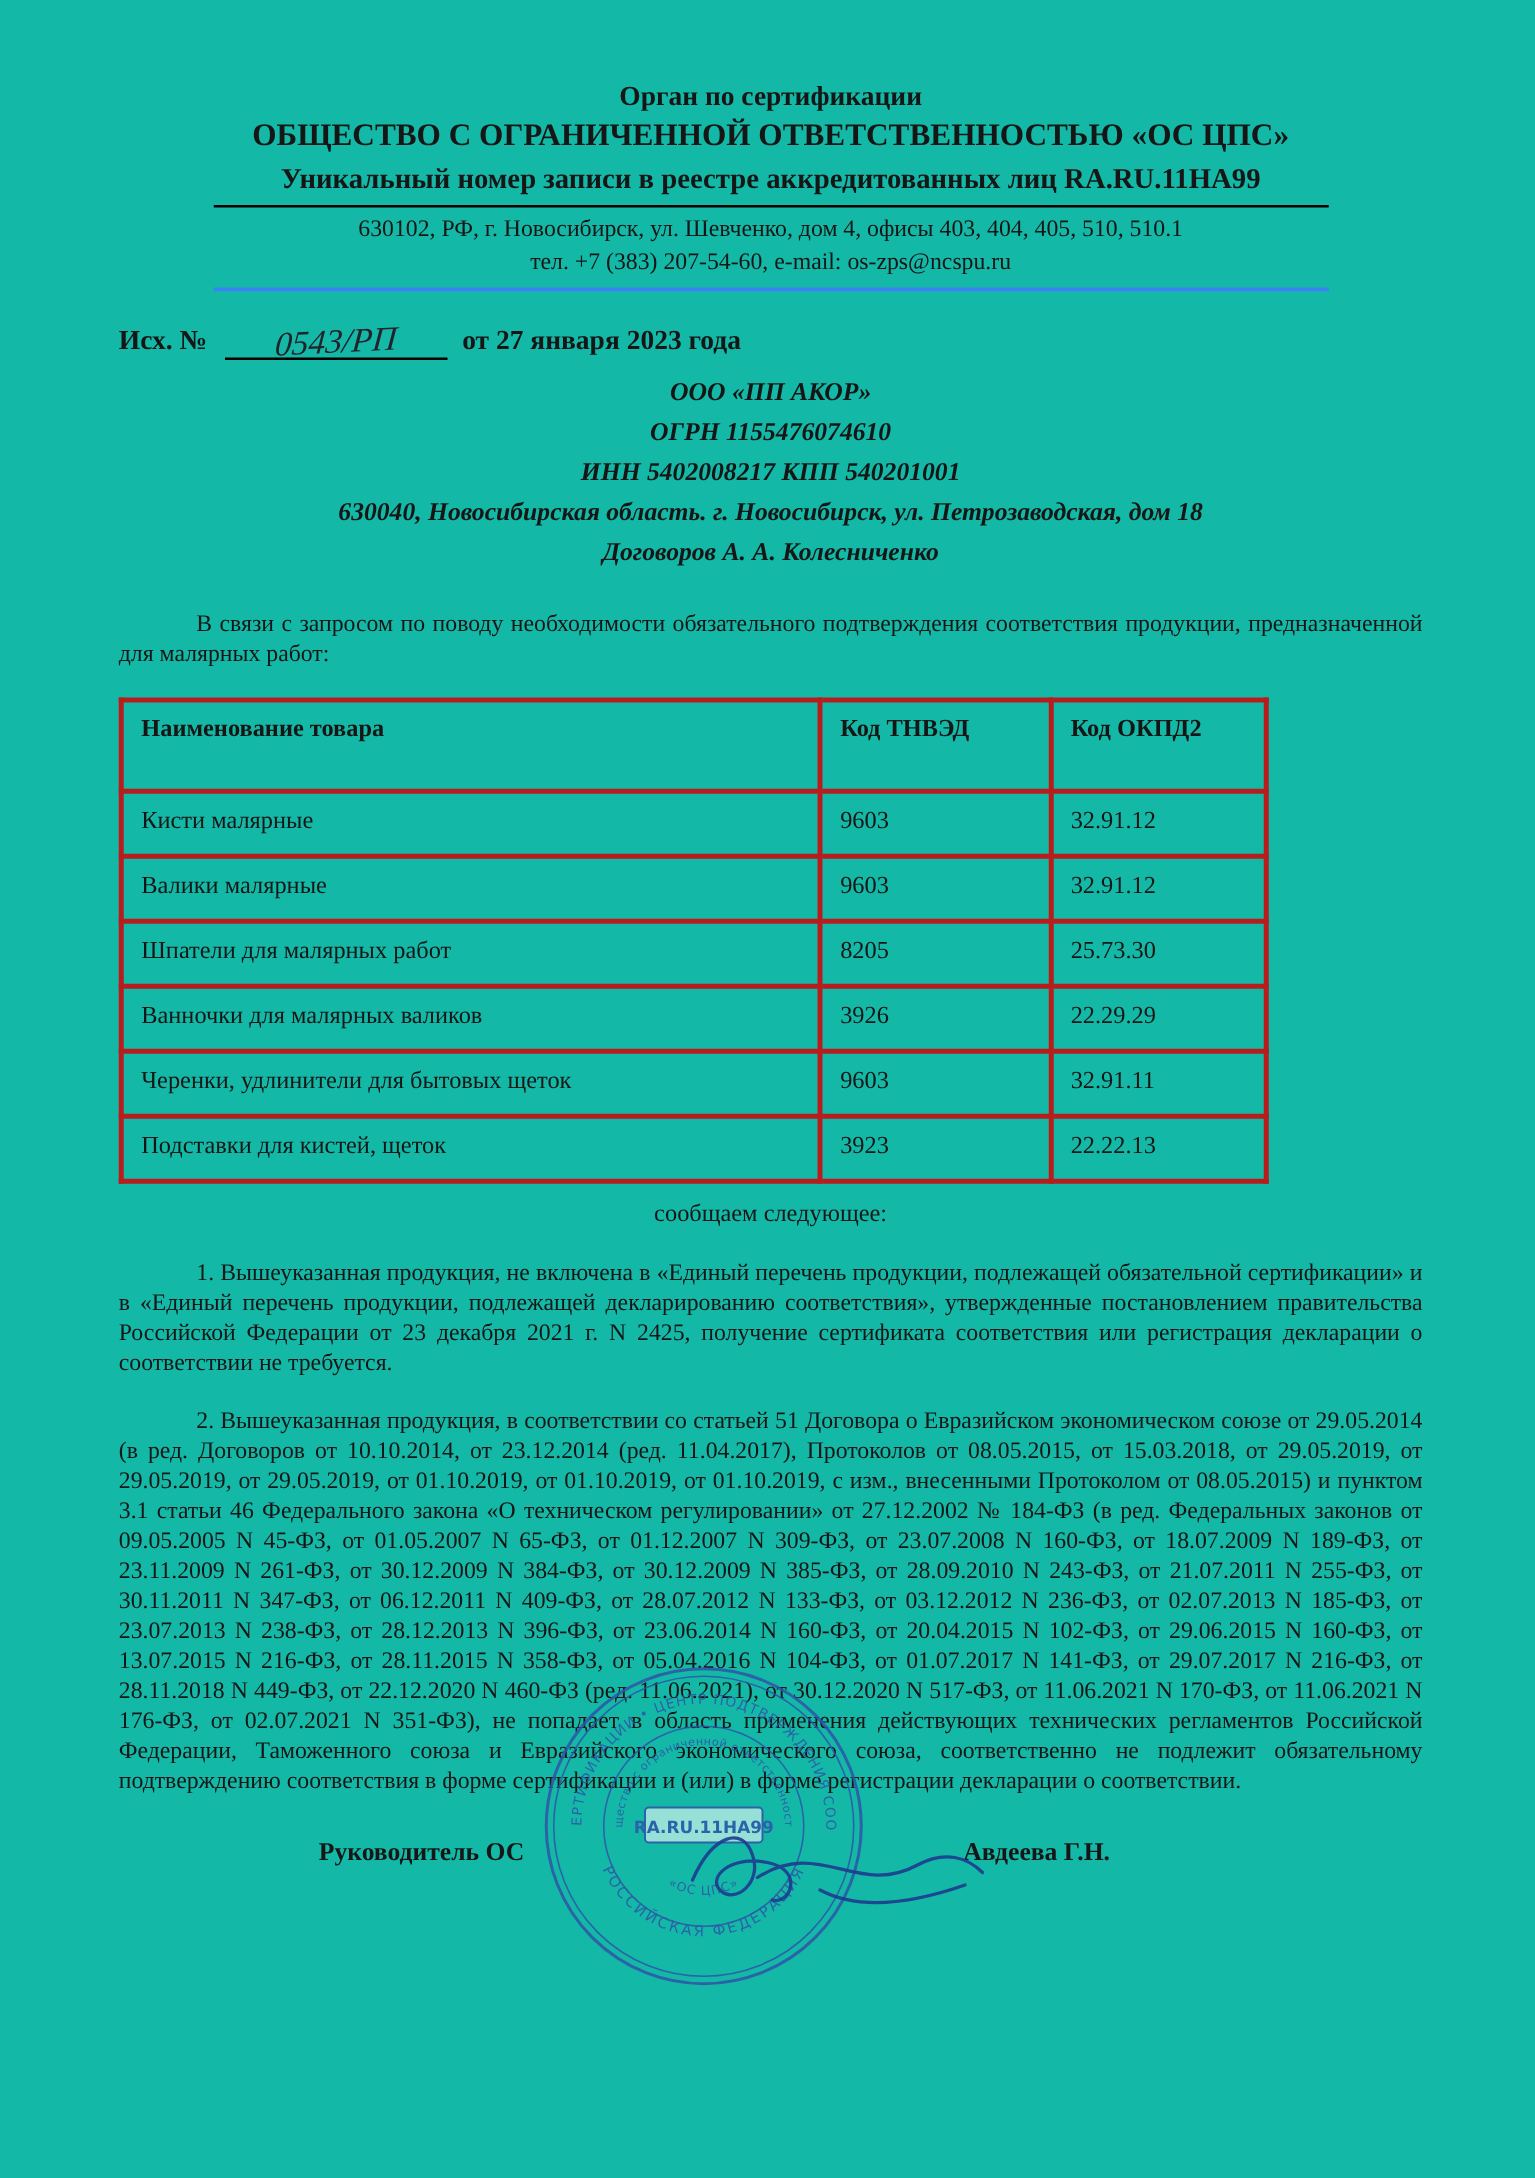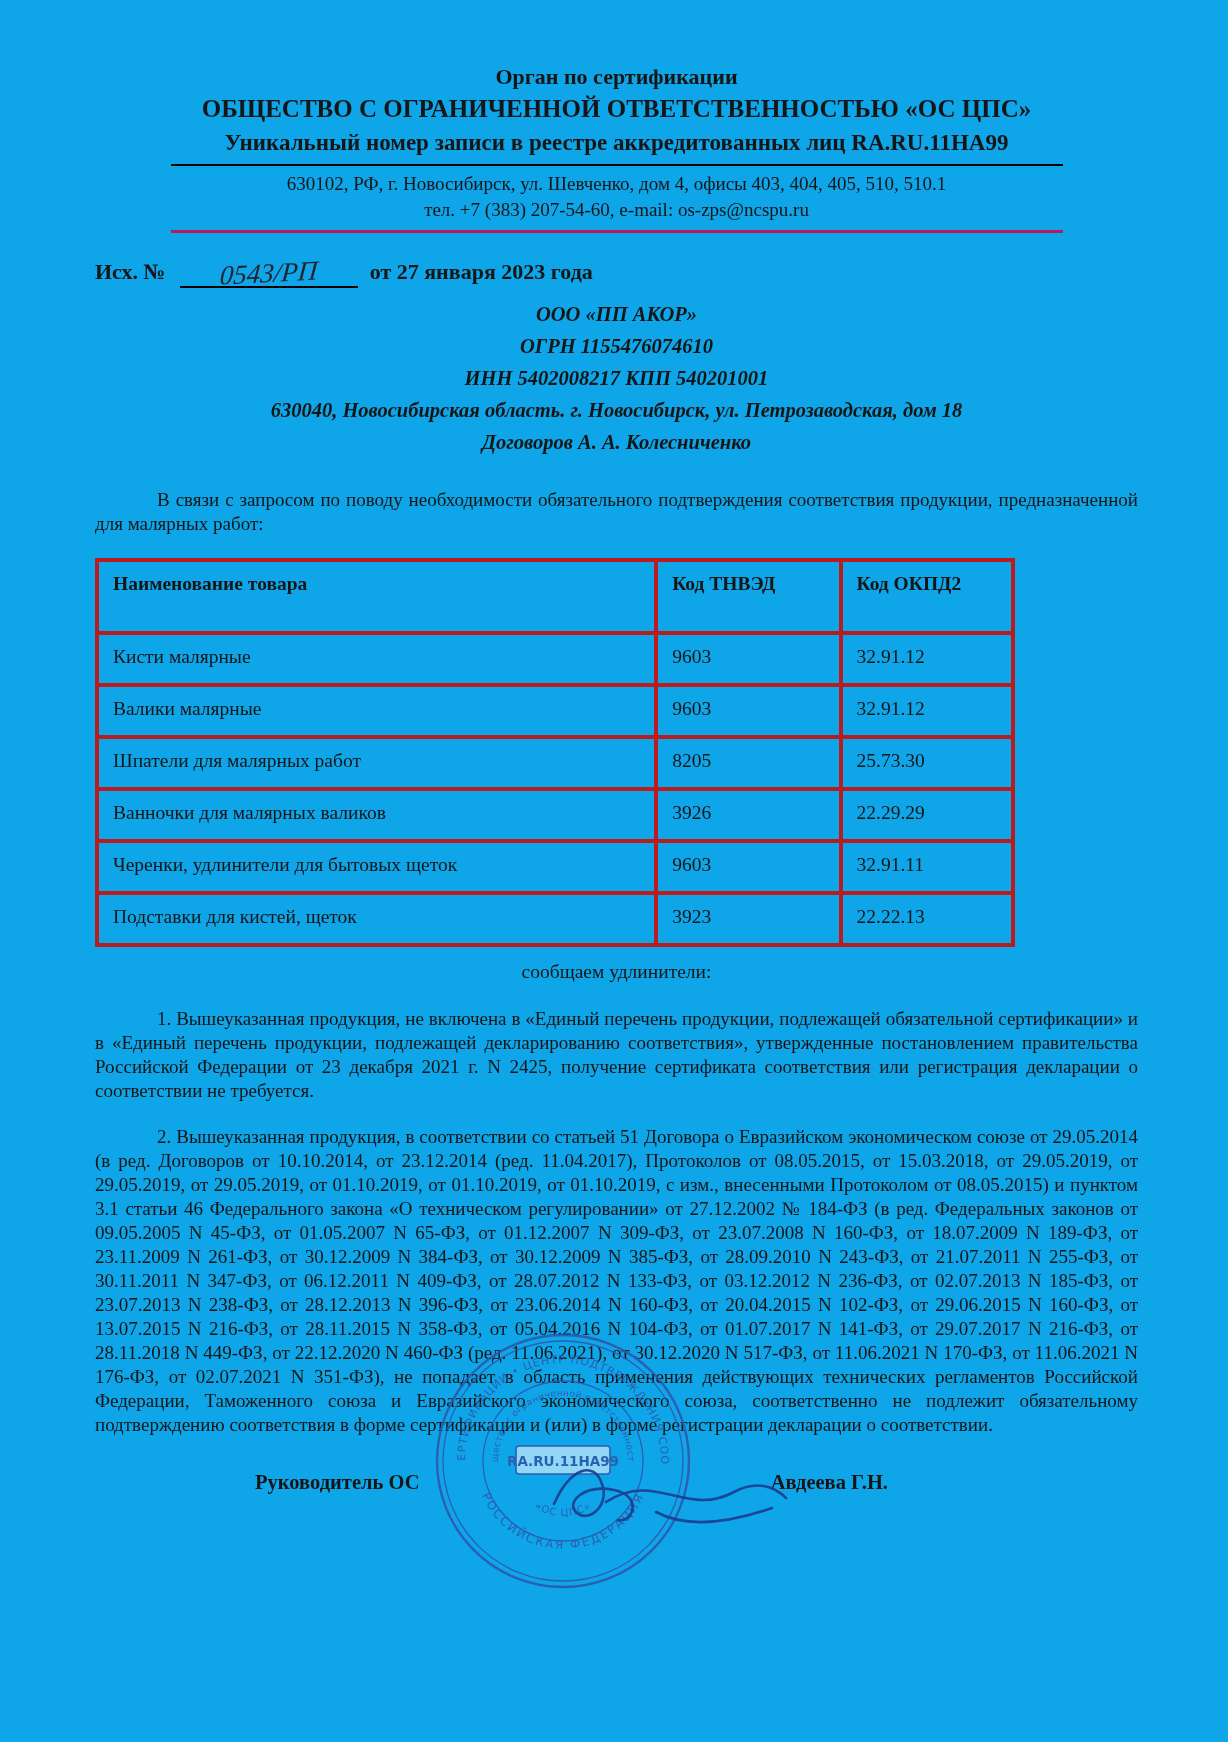--- a/index.html
+++ b/index.html
@@ -1,36 +1,36 @@
 <!DOCTYPE html>
 <html lang="ru"><head>
 <meta charset="utf-8">
 <style>
   html, body { margin: 0; padding: 0; background: #ffffff; }
   .page {
     position: relative;
     width: 1228px;
     height: 1742px;
     margin: 0 auto;
-    background: #0ea5e9;
+    background: #14b8a6;
     color: #161616;
     font-family: "Liberation Serif", "DejaVu Serif", serif;
     box-sizing: border-box;
     padding: 62px 90px 0 95px;
     overflow: hidden;
   }
   .letterhead { text-align: center; }
   .lh1 { font-weight: bold; font-size: 22px; line-height: 30px; }
   .lh2 { font-weight: bold; font-size: 25px; line-height: 34px; }
   .lh3 { font-weight: bold; font-size: 23px; line-height: 33px; }
   .addr-block {
     width: 892px;
     margin: 5px auto 0 auto;
     border-top: 2px solid #000;
-    border-bottom: 3px solid #be185d;
+    border-bottom: 3px solid #3b82f6;
     padding: 5px 0 7px 0;
   }
   .addr { font-size: 19px; line-height: 26px; }
   .ref-row { margin-top: 22px; font-size: 22px; white-space: nowrap; }
   .b { font-weight: bold; }
   .hand-line {
     display: inline-block;
     width: 178px;
     border-bottom: 2.5px solid #000;
     text-align: center;
@@ -172,21 +172,21 @@
         <td>32.91.11</td>
       </tr>
       <tr>
         <td>Подставки для кистей, щеток</td>
         <td>3923</td>
         <td>22.22.13</td>
       </tr>
     </tbody>
   </table>
 
-  <div class="center-line">сообщаем удлинители:</div>
+  <div class="center-line">сообщаем следующее:</div>
 
   <p class="body indent just p1">1. Вышеуказанная продукция, не включена в «Единый перечень продукции, подлежащей обязательной сертификации» и в «Единый перечень продукции, подлежащей декларированию соответствия», утвержденные постановлением правительства Российской Федерации от 23 декабря 2021 г. N 2425, получение сертификата соответствия или регистрация декларации о соответствии не требуется.</p>
   <p class="body indent just p2">2. Вышеуказанная продукция, в соответствии со статьей 51 Договора о Евразийском экономическом союзе от 29.05.2014 (в ред. Договоров от 10.10.2014, от 23.12.2014 (ред. 11.04.2017), Протоколов от 08.05.2015, от 15.03.2018, от 29.05.2019, от 29.05.2019, от 29.05.2019, от 01.10.2019, от 01.10.2019, от 01.10.2019, с изм., внесенными Протоколом от 08.05.2015) и пунктом 3.1 статьи 46 Федерального закона «О техническом регулировании» от 27.12.2002 № 184-ФЗ (в ред. Федеральных законов от 09.05.2005 N 45-ФЗ, от 01.05.2007 N 65-ФЗ, от 01.12.2007 N 309-ФЗ, от 23.07.2008 N 160-ФЗ, от 18.07.2009 N 189-ФЗ, от 23.11.2009 N 261-ФЗ, от 30.12.2009 N 384-ФЗ, от 30.12.2009 N 385-ФЗ, от 28.09.2010 N 243-ФЗ, от 21.07.2011 N 255-ФЗ, от 30.11.2011 N 347-ФЗ, от 06.12.2011 N 409-ФЗ, от 28.07.2012 N 133-ФЗ, от 03.12.2012 N 236-ФЗ, от 02.07.2013 N 185-ФЗ, от 23.07.2013 N 238-ФЗ, от 28.12.2013 N 396-ФЗ, от 23.06.2014 N 160-ФЗ, от 20.04.2015 N 102-ФЗ, от 29.06.2015 N 160-ФЗ, от 13.07.2015 N 216-ФЗ, от 28.11.2015 N 358-ФЗ, от 05.04.2016 N 104-ФЗ, от 01.07.2017 N 141-ФЗ, от 29.07.2017 N 216-ФЗ, от 28.11.2018 N 449-ФЗ, от 22.12.2020 N 460-ФЗ (ред. 11.06.2021), от 30.12.2020 N 517-ФЗ, от 11.06.2021 N 170-ФЗ, от 11.06.2021 N 176-ФЗ, от 02.07.2021 N 351-ФЗ), не попадает в область применения действующих технических регламентов Российской Федерации, Таможенного союза и Евразийского экономического союза, соответственно не подлежит обязательному подтверждению соответствия в форме сертификации и (или) в форме регистрации декларации о соответствии.</p>
 
   <div class="sig-row">
     <span class="b">Руководитель ОС</span>
     <span class="b">Авдеева Г.Н.</span>
   </div>
 
   <div class="stamp">

